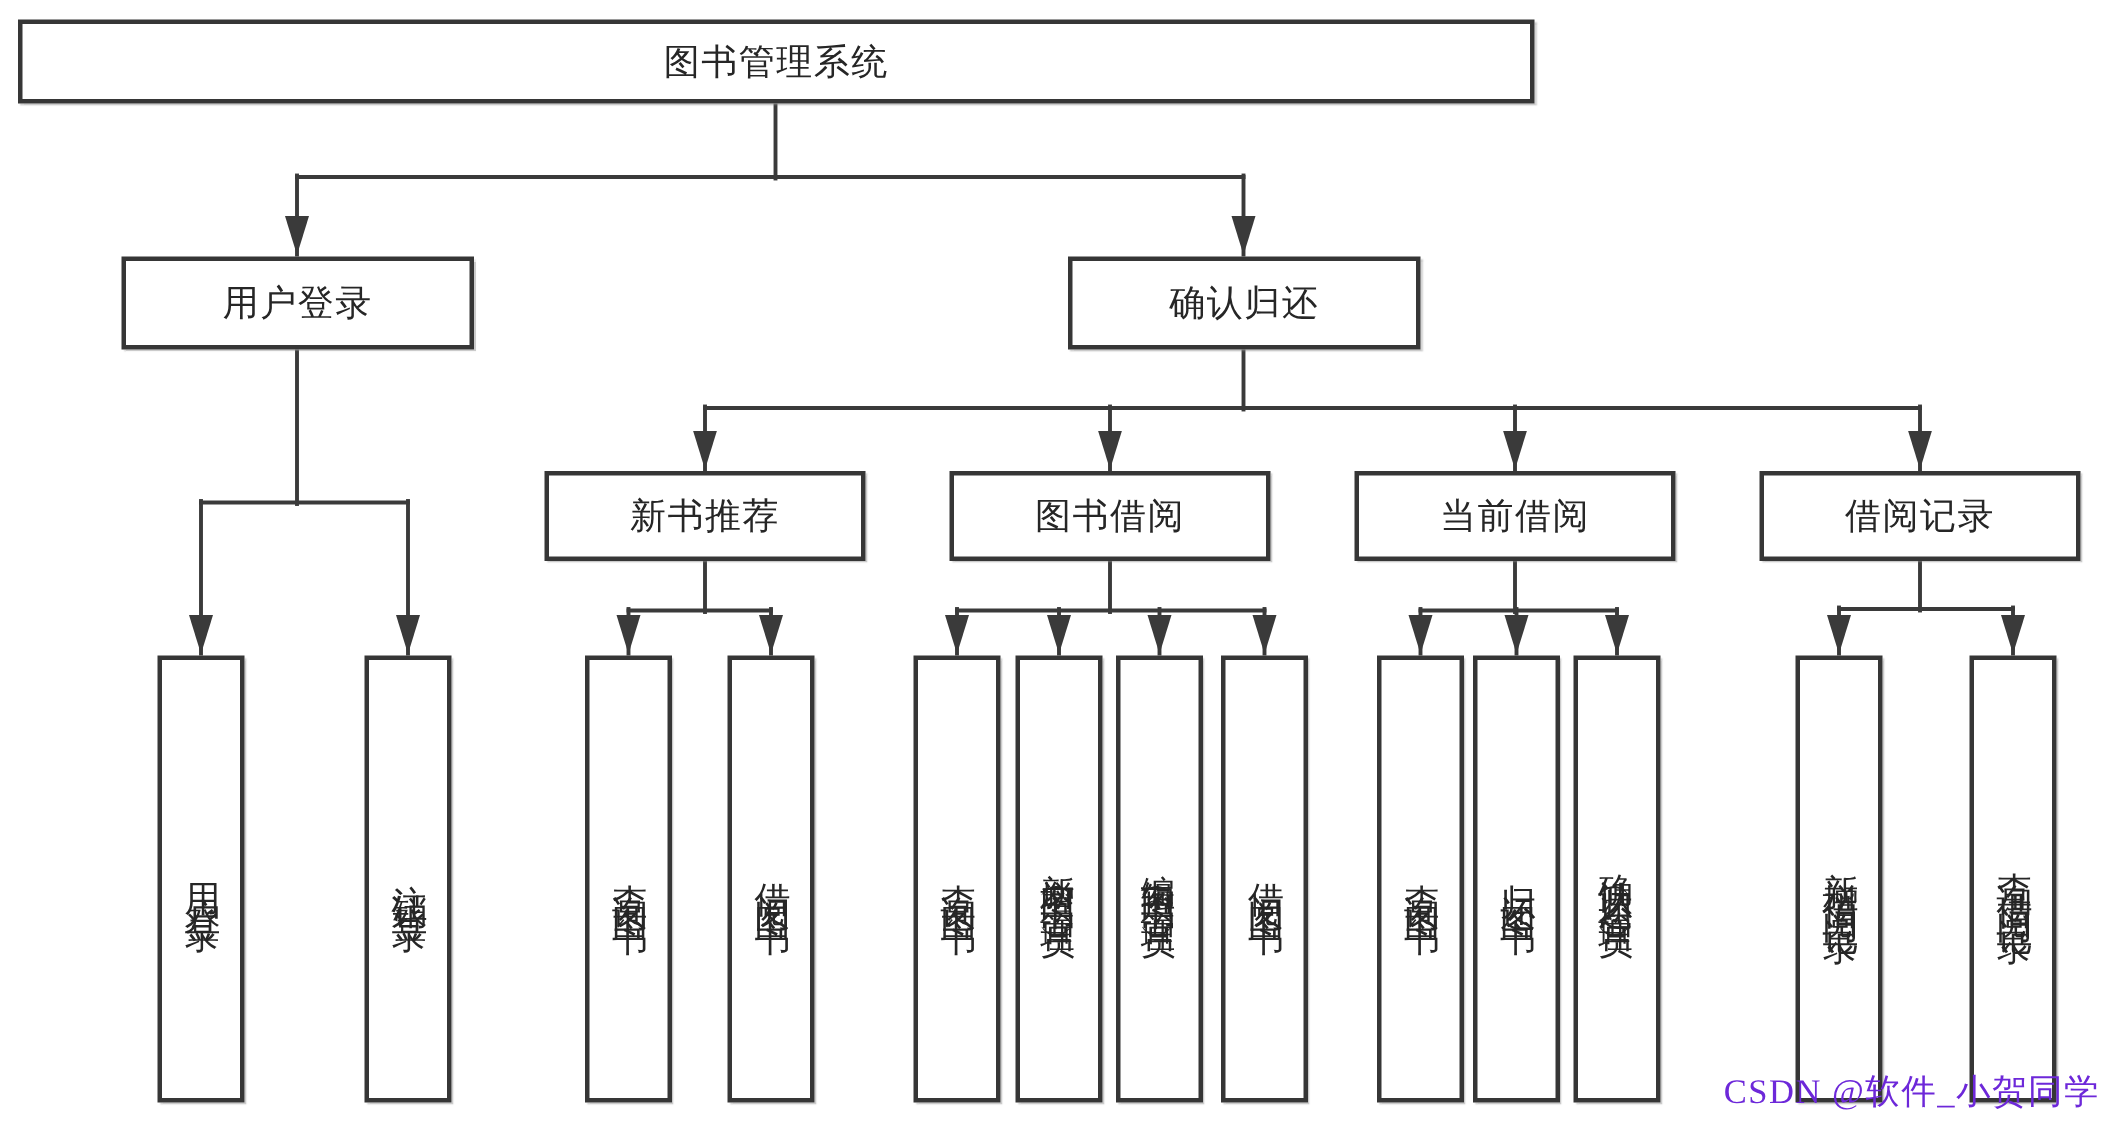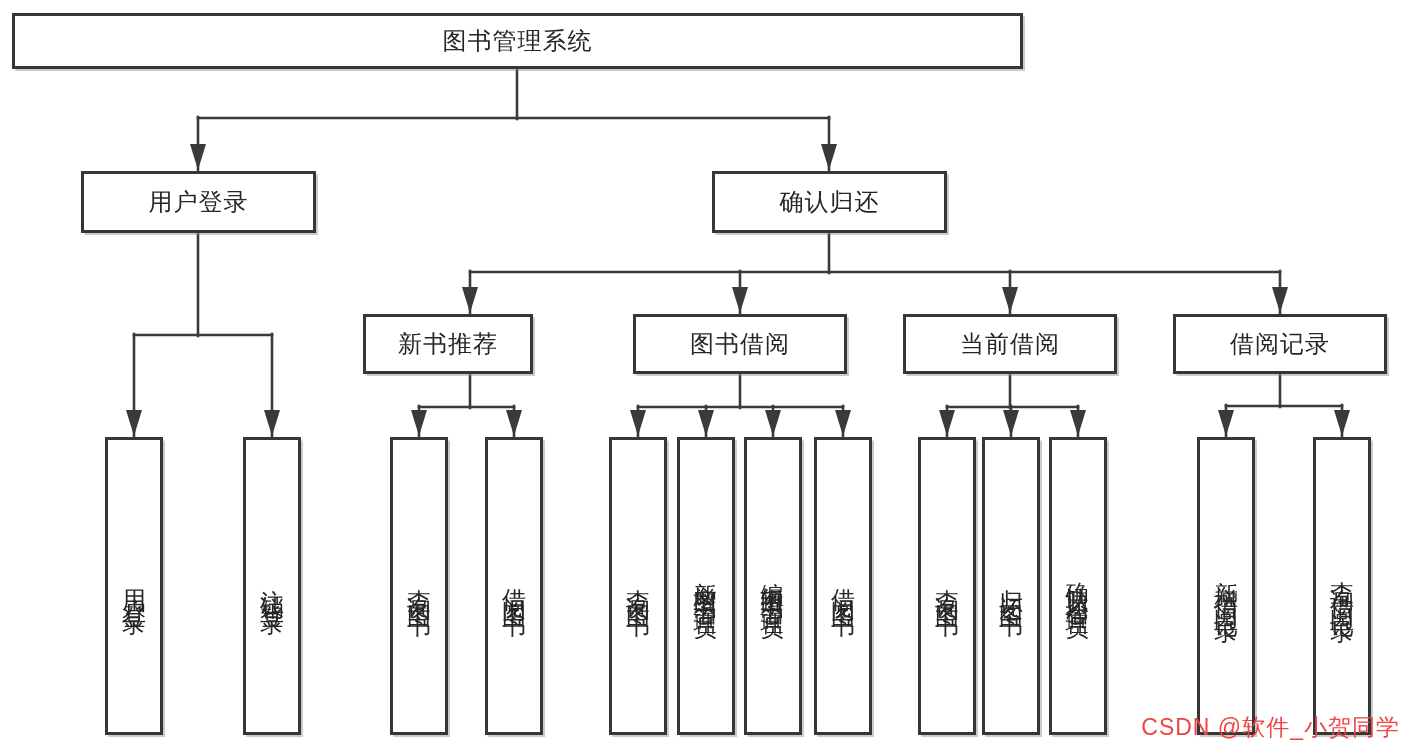--- a/index.html
+++ b/index.html
@@ -31,22 +31,23 @@
     color:#262626;
     white-space:nowrap;
     max-height:292px;
   }
   .leaf .vtext.tight{font-size:23px;letter-spacing:5px;}
   .watermark{
     position:absolute;
     right:5px;bottom:4px;
     z-index:2;
     font-size:23px;
-    color:#ef4444;
+    color:#6d28d9;
     letter-spacing:1px;
+    font-family:Liberation Serif, serif;
   }
 </style>
 </head>
 <body>
 
 <div class="stage">
 
   <svg class="wires" width="1405" height="747" viewBox="0 0 1405 747">
     <defs>
       <marker id="arw" markerUnits="userSpaceOnUse" markerWidth="27" markerHeight="17" viewBox="0 0 27 17" refX="26" refY="8.5" orient="auto">
@@ -99,21 +100,21 @@
     <span class="hlabel">图书管理系统</span>
   </div>
 
   <div class="box" style="left:81px;top:171px;width:235px;height:62px">
     <span class="hlabel">用户登录</span>
   </div>
   <div class="box" style="left:712px;top:171px;width:235px;height:62px">
     <span class="hlabel">确认归还</span>
   </div>
 
-  <div class="box" style="left:363px;top:314px;width:170px;height:60px">
+  <div class="box" style="left:363px;top:314px;width:214px;height:60px">
     <span class="hlabel">新书推荐</span>
   </div>
   <div class="box" style="left:903px;top:314px;width:214px;height:60px">
     <span class="hlabel">当前借阅</span>
   </div>
   <div class="box" style="left:633px;top:314px;width:214px;height:60px">
     <span class="hlabel">图书借阅</span>
   </div>
   <div class="box" style="left:1173px;top:314px;width:214px;height:60px">
     <span class="hlabel">借阅记录</span>

